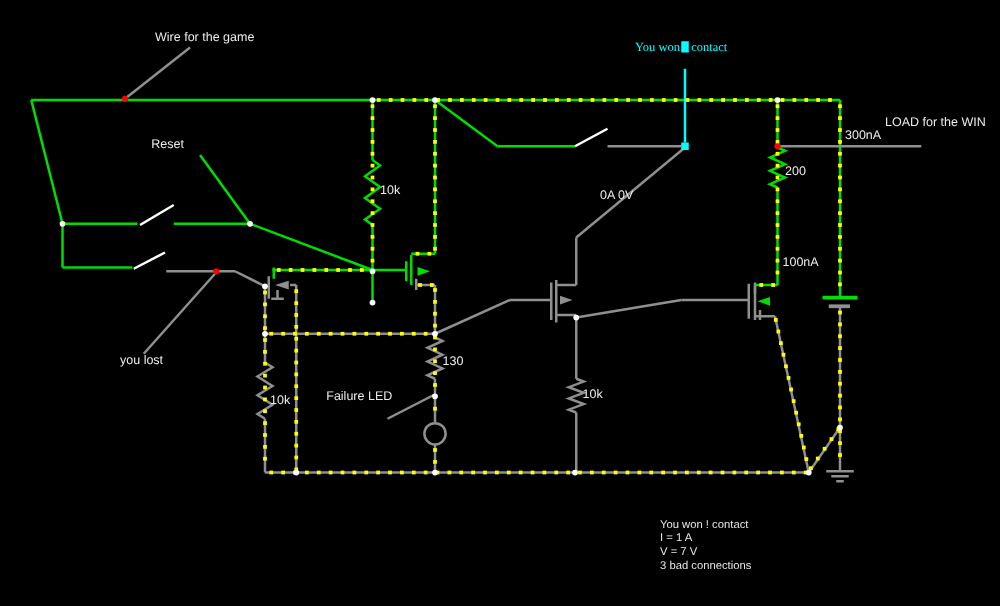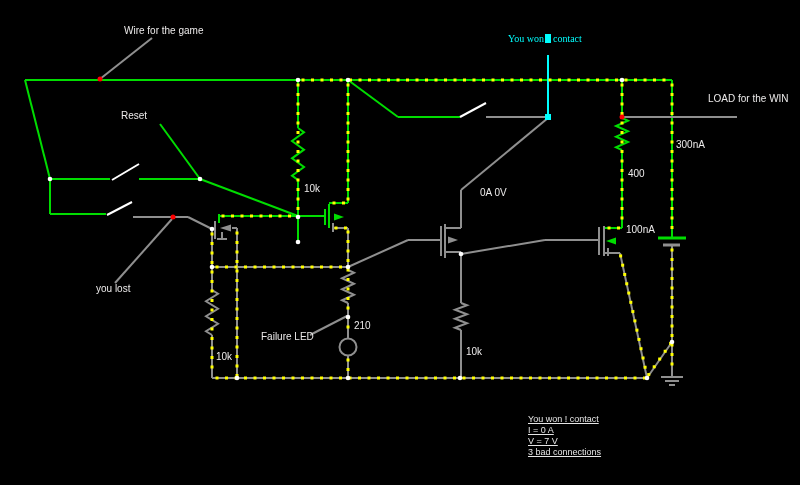--- a/index.html
+++ b/index.html
@@ -1,24 +1,24 @@
 <!DOCTYPE html>
 <html><head>
 <meta charset="utf-8">
 <style>
   html,body{margin:0;padding:0;background:#000;}
   #stage{position:relative;width:800px;height:485px;background:#000;overflow:hidden;
          font-family:"Liberation Sans",sans-serif;}
   #stage svg{position:absolute;left:0;top:0;}
   .lbl{position:absolute;font-size:10px;color:#eceaea;white-space:nowrap;letter-spacing:0;}
-  .val{position:absolute;font-size:10px;color:#eceaea;white-space:nowrap;margin-top:36px;}
+  .val{position:absolute;font-size:10px;color:#eceaea;white-space:nowrap;}
   .cyan{color:#00ffff;font-family:Liberation Serif, serif;}
   .cursor-block{display:inline-block;width:6px;height:9px;background:#00ffff;
                 vertical-align:-1px;margin:0 2px 0 1px;}
-  .status{position:absolute;left:528px;top:414px;font-size:9px;color:#e6e6e6;line-height:11px;text-decoration:underline;}
+  .status{position:absolute;left:528px;top:414px;font-size:9px;color:#e6e6e6;line-height:11px;}
 </style>
 </head>
 <body>
 
 <div id="stage">
   <svg id="cv" width="800" height="485" viewBox="0 0 800 485">
     <g id="g-green">
         <line x1="25" y1="80" x2="298" y2="80" stroke="#00dd00" stroke-width="2"></line>
         <line x1="25" y1="80" x2="50" y2="179" stroke="#00dd00" stroke-width="2"></line>
         <line x1="50" y1="179" x2="110" y2="179" stroke="#00dd00" stroke-width="2"></line>
@@ -400,36 +400,36 @@
     <g id="g-marks">
         <circle cx="100" cy="79" r="2.5" fill="#ff0000"></circle>
         <circle cx="173" cy="217" r="2.5" fill="#ff0000"></circle>
         <circle cx="622" cy="117" r="2.5" fill="#ff0000"></circle>
       </g>
   </svg>
 
   <div class="lbl" style="left:124px;top:25px">Wire for the game</div>
   <div class="lbl" style="left:121px;top:110px">Reset</div>
   <div class="lbl" style="left:96px;top:283px">you lost</div>
-  <div class="lbl" style="left:261px;top:331px">Failure LED</div>
+  <div class="lbl" style="left:261px;top:312px">Failure LED</div>
   <div class="lbl" style="left:708px;top:93px">LOAD for the WIN</div>
 
   <div class="lbl cyan" style="left:508px;top:33px">
     <span>You won</span><span class="cursor-block"></span><span>contact</span>
   </div>
 
   <div class="val" style="left:480px;top:151px">0A 0V</div>
   <div class="val" style="left:676px;top:103px">300nA</div>
-  <div class="val" style="left:626px;top:188px">100nA</div>
+  <div class="val" style="left:626px;top:205px">100nA</div>
 
   <div class="val" style="left:304px;top:147px">10k</div>
-  <div class="val" style="left:628px;top:132px">400</div>
-  <div class="val" style="left:354px;top:284px">210</div>
+  <div class="val" style="left:628px;top:132px">200</div>
+  <div class="val" style="left:354px;top:284px">130</div>
   <div class="val" style="left:216px;top:315px">10k</div>
   <div class="val" style="left:466px;top:310px">10k</div>
 
   <div class="status">
     <div>You won ! contact</div>
-    <div>I = 0 A</div>
+    <div>I = 1 A</div>
     <div>V = 7 V</div>
     <div>3 bad connections</div>
   </div>
 </div>
 
 </body></html>

